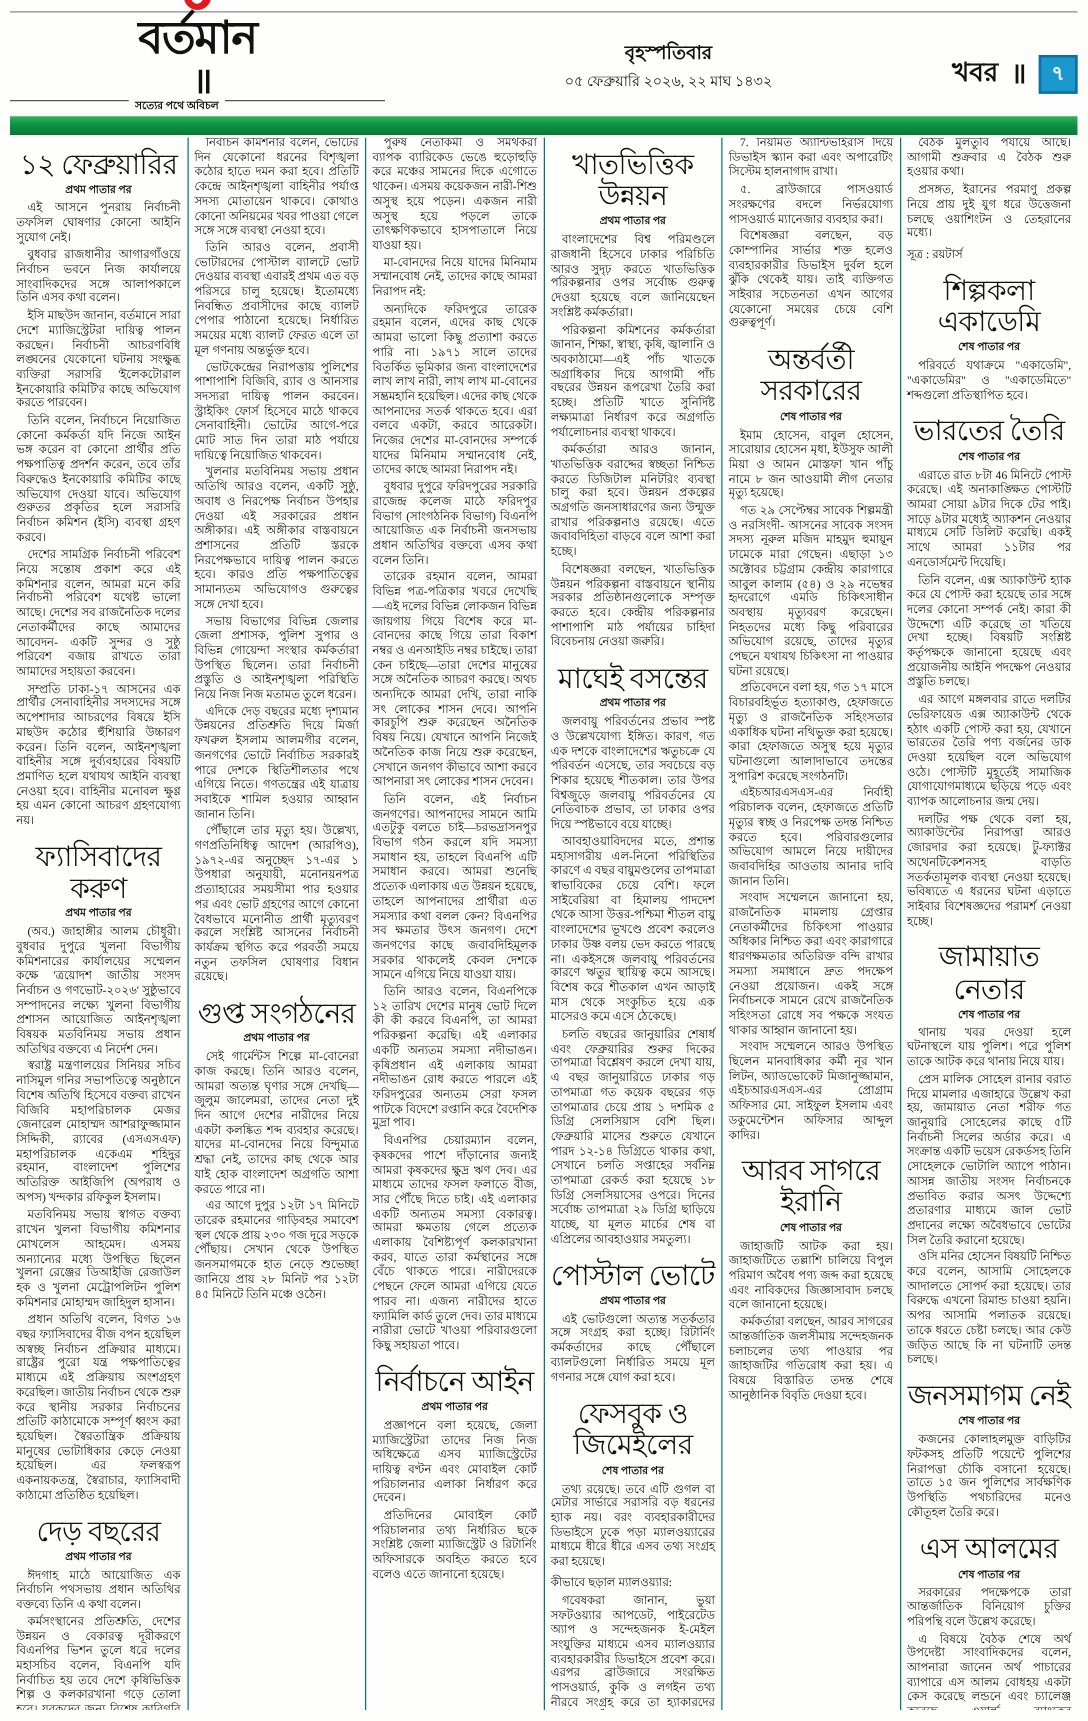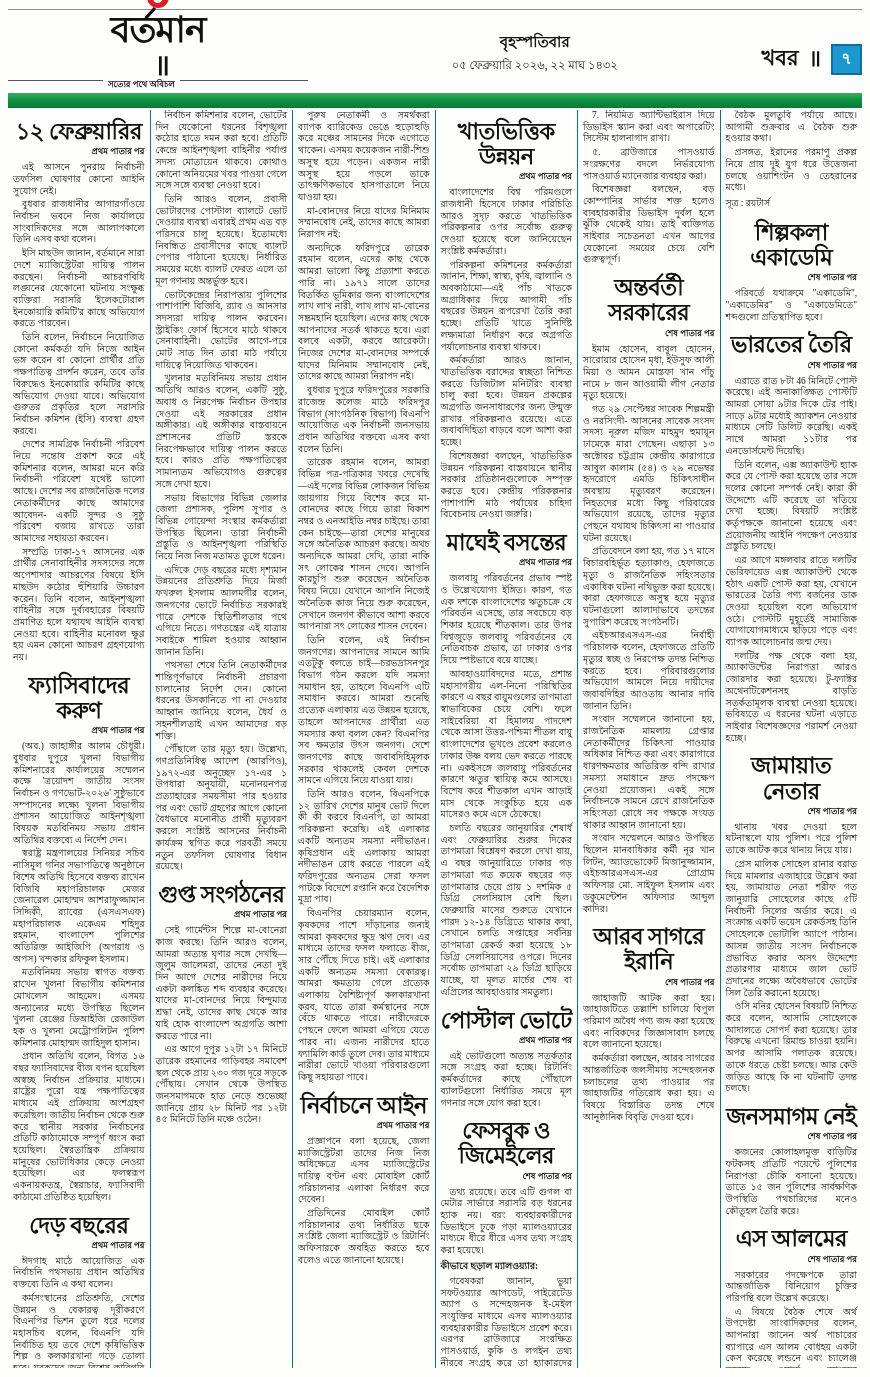--- a/index.html
+++ b/index.html
@@ -33,25 +33,25 @@
   .slogan-row{width:300px;display:flex;align-items:flex-start;gap:5px;height:10px;}
   .slogan-row .ln{border-top:1px solid #555;flex:1;}
   .slogan-row .ln.first{flex:0 0 95px;}
   .slogan-txt{font-size:8.5px;font-weight:bold;white-space:nowrap;line-height:1;}
   .green-bar{height:15px;margin-top:3px;
      background:linear-gradient(180deg,#33b35f 0%,#0f9243 45%,#067a36 100%);}
   
   .cols{display:flex;align-items:stretch;margin-top:2px;height:1258px;overflow:hidden;}
   .col{flex:1 1 0;padding:0 5px;overflow:hidden;border-right:1px solid #0f766e;}
   .col:last-child{border-right:none;}
-  .headline{font-size:22.5px;font-weight:bold;text-align:center;line-height:1.12;
+  .headline{font-size:22.5px;font-weight:normal;text-align:center;line-height:1.12;
      margin:9px 0 1px;letter-spacing:-.5px;}
-  .cont{font-size:8.5px;font-weight:bold;text-align:right;margin:0 0 3px;}
+  .cont{font-size:8.5px;font-weight:bold;text-align:center;margin:0 0 3px;}
   p.body{font-size:9.3px;line-height:1.26;text-align:justify;margin:0 0 2px;text-indent:9px;}
-  p.subhead{font-size:9.3px;font-weight:bold;margin:2px 0;text-align:left;}
+  p.subhead{font-size:9.3px;font-weight:normal;margin:2px 0;text-align:left;}
   p.source{font-size:9.3px;margin:0 0 2px;}
 </style>
 </head>
 <body>
 
 <div class="page">
 
   <div class="top-rule"></div>
 
   <div class="header-row">
@@ -104,21 +104,20 @@
         <p class="body">ঈদগাহ মাঠে আয়োজিত এক নির্বাচনি পথসভায় প্রধান অতিথির বক্তব্যে তিনি এ কথা বলেন।</p>
         <p class="body">কর্মসংস্থানের প্রতিশ্রুতি, দেশের উন্নয়ন ও বেকারত্ব দূরীকরণে বিএনপির ভিশন তুলে ধরে দলের মহাসচিব বলেন, বিএনপি যদি নির্বাচিত হয় তবে দেশে কৃষিভিত্তিক শিল্প ও কলকারখানা গড়ে তোলা হবে। যুবকদের জন্য বিশেষ কারিগরি প্রশিক্ষণের ব্যবস্থা করা হবে।</p>
       </div>
       <div class="col">
         <p class="body">নির্বাচন কমিশনার বলেন, ভোটের দিন যেকোনো ধরনের বিশৃঙ্খলা কঠোর হাতে দমন করা হবে। প্রতিটি কেন্দ্রে আইনশৃঙ্খলা বাহিনীর পর্যাপ্ত সদস্য মোতায়েন থাকবে। কোথাও কোনো অনিয়মের খবর পাওয়া গেলে সঙ্গে সঙ্গে ব্যবস্থা নেওয়া হবে।</p>
         <p class="body">তিনি আরও বলেন, প্রবাসী ভোটারদের পোস্টাল ব্যালটে ভোট দেওয়ার ব্যবস্থা এবারই প্রথম এত বড় পরিসরে চালু হয়েছে। ইতোমধ্যে নিবন্ধিত প্রবাসীদের কাছে ব্যালট পেপার পাঠানো হয়েছে। নির্ধারিত সময়ের মধ্যে ব্যালট ফেরত এলে তা মূল গণনায় অন্তর্ভুক্ত হবে।</p>
         <p class="body">ভোটকেন্দ্রের নিরাপত্তায় পুলিশের পাশাপাশি বিজিবি, র‌্যাব ও আনসার সদস্যরা দায়িত্ব পালন করবেন। স্ট্রাইকিং ফোর্স হিসেবে মাঠে থাকবে সেনাবাহিনী। ভোটের আগে-পরে মোট সাত দিন তারা মাঠ পর্যায়ে দায়িত্বে নিয়োজিত থাকবেন।</p>
         <p class="body">খুলনার মতবিনিময় সভায় প্রধান অতিথি আরও বলেন, একটি সুষ্ঠু, অবাধ ও নিরপেক্ষ নির্বাচন উপহার দেওয়া এই সরকারের প্রধান অঙ্গীকার। এই অঙ্গীকার বাস্তবায়নে প্রশাসনের প্রতিটি স্তরকে নিরপেক্ষভাবে দায়িত্ব পালন করতে হবে। কারও প্রতি পক্ষপাতিত্বের সামান্যতম অভিযোগও গুরুত্বের সঙ্গে দেখা হবে।</p>
         <p class="body">সভায় বিভাগের বিভিন্ন জেলার জেলা প্রশাসক, পুলিশ সুপার ও বিভিন্ন গোয়েন্দা সংস্থার কর্মকর্তারা উপস্থিত ছিলেন। তারা নির্বাচনী প্রস্তুতি ও আইনশৃঙ্খলা পরিস্থিতি নিয়ে নিজ নিজ মতামত তুলে ধরেন।</p>
         <p class="body">এদিকে দেড় বছরের মধ্যে দৃশ্যমান উন্নয়নের প্রতিশ্রুতি দিয়ে মির্জা ফখরুল ইসলাম আলমগীর বলেন, জনগণের ভোটে নির্বাচিত সরকারই পারে দেশকে স্থিতিশীলতার পথে এগিয়ে নিতে। গণতন্ত্রের এই যাত্রায় সবাইকে শামিল হওয়ার আহ্বান জানান তিনি।</p>
-        <p class="body">পথসভা শেষে তিনি নেতাকর্মীদের শান্তিপূর্ণভাবে নির্বাচনী প্রচারণা চালানোর নির্দেশ দেন। কোনো ধরনের উসকানিতে পা না দেওয়ার আহ্বান জানিয়ে বলেন, ধৈর্য ও সহনশীলতাই এখন আমাদের বড় শক্তি।</p>
         <p class="body">পৌঁছালে তার মৃত্যু হয়। উল্লেখ্য, গণপ্রতিনিধিত্ব আদেশ (আরপিও), ১৯৭২-এর অনুচ্ছেদ ১৭-এর ১ উপধারা অনুযায়ী, মনোনয়নপত্র প্রত্যাহারের সময়সীমা পার হওয়ার পর এবং ভোট গ্রহণের আগে কোনো বৈধভাবে মনোনীত প্রার্থী মৃত্যুবরণ করলে সংশ্লিষ্ট আসনের নির্বাচনী কার্যক্রম স্থগিত করে পরবর্তী সময়ে নতুন তফসিল ঘোষণার বিধান রয়েছে।</p>
         <div class="headline">গুপ্ত সংগঠনের</div>
         <div class="cont">প্রথম পাতার পর</div>
         <p class="body">সেই গার্মেন্টস শিল্পে মা-বোনেরা কাজ করছে। তিনি আরও বলেন, আমরা অত্যন্ত ঘৃণার সঙ্গে দেখছি—জুলুম জালেমরা, তাদের নেতা দুই দিন আগে দেশের নারীদের নিয়ে একটা কলঙ্কিত শব্দ ব্যবহার করেছে। যাদের মা-বোনদের নিয়ে বিন্দুমাত্র শ্রদ্ধা নেই, তাদের কাছ থেকে আর যাই হোক বাংলাদেশ অগ্রগতি আশা করতে পারে না।</p>
         <p class="body">এর আগে দুপুর ১২টা ১৭ মিনিটে তারেক রহমানের গাড়িবহর সমাবেশ স্থল থেকে প্রায় ২৩০ গজ দূরে সড়কে পৌঁছায়। সেখান থেকে উপস্থিত জনসমাগমকে হাত নেড়ে শুভেচ্ছা জানিয়ে প্রায় ২৮ মিনিট পর ১২টা ৪৫ মিনিটে তিনি মঞ্চে ওঠেন।</p>
       </div>
       <div class="col">
         <p class="body">পুরুষ নেতাকর্মী ও সমর্থকরা ব্যাপক ব্যারিকেড ভেঙে হুড়োহুড়ি করে মঞ্চের সামনের দিকে এগোতে থাকেন। এসময় কয়েকজন নারী-শিশু অসুস্থ হয়ে পড়েন। একজন নারী অসুস্থ হয়ে পড়লে তাকে তাৎক্ষণিকভাবে হাসপাতালে নিয়ে যাওয়া হয়।</p>
         <p class="body">মা-বোনদের নিয়ে যাদের মিনিমাম সম্মানবোধ নেই, তাদের কাছে আমরা নিরাপদ নই:</p>
         <p class="body">অন্যদিকে ফরিদপুরে তারেক রহমান বলেন, এদের কাছ থেকে আমরা ভালো কিছু প্রত্যাশা করতে পারি না। ১৯৭১ সালে তাদের বিতর্কিত ভূমিকার জন্য বাংলাদেশের লাখ লাখ নারী, লাখ লাখ মা-বোনের সম্ভ্রমহানি হয়েছিল। এদের কাছ থেকে আপনাদের সতর্ক থাকতে হবে। এরা বলবে একটা, করবে আরেকটা। নিজের দেশের মা-বোনদের সম্পর্কে যাদের মিনিমাম সম্মানবোধ নেই, তাদের কাছে আমরা নিরাপদ নই।</p>

